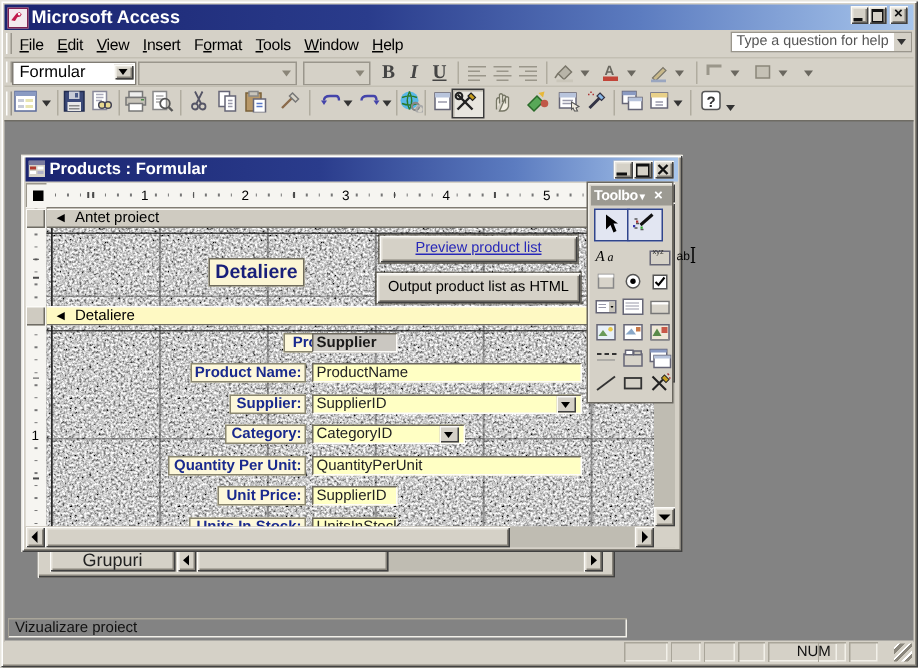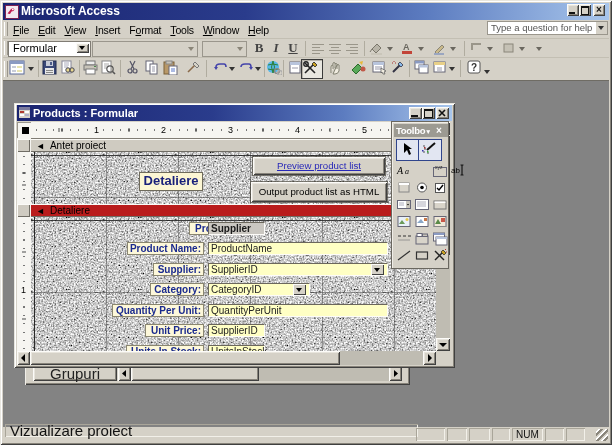--- a/index.html
+++ b/index.html
@@ -296,21 +296,21 @@
     <svg width="16" height="15">
       <rect x="2" y="1" width="12" height="12" rx="2" fill="#fff" stroke="#555"></rect>
       <text x="5" y="11" font-size="10" font-weight="bold" fill="#333" font-family="Liberation Sans">?</text>
     </svg>
   </div>
 <div style="position:absolute;left:484px;top:70px;border:3px solid transparent;border-top:4px solid #333;"></div>
 
 <div class="abs" style="left:3px;top:80px;width:606px;height:347px;background:#838383;border-top:1px solid #6f6c64;"></div>
 
 <div class="abs" style="left:25px;top:360px;width:385px;height:25px;background:#d5d1c7;box-shadow:inset 1px 1px 0 #f0eee8, inset -1px -1px 0 #404040, inset -2px -2px 0 #87837a;">
-<div class="abs btn" style="left:8px;top:6px;width:84px;height:15px;font-size:15px;line-height:15px;text-align:center;color:#222;">Grupuri</div>
+<div class="abs btn" style="left:8px;top:6px;width:84px;height:15px;font-size:12px;line-height:15px;text-align:center;color:#222;">Grupuri</div>
 <div class="abs" style="left:93px;top:6px;width:284px;height:15px;background:#bfbcb2;">
 <div class="abs btn" style="left:0;top:0;width:13px;height:15px;">
         <svg width="13" height="15">
           <path d="M8 4 L4 7.5 L8 11 Z" fill="#000"></path>
         </svg>
       </div>
 <div class="abs btn" style="left:13px;top:0;width:128px;height:15px;"></div>
 <div class="abs btn" style="left:271px;top:0;width:13px;height:15px;">
         <svg width="13" height="15">
           <path d="M5 4 L9 7.5 L5 11 Z" fill="#000"></path>
@@ -389,21 +389,21 @@
           <use href="#gtile" x="291" y="3"></use>
           <use href="#gtile" x="363" y="3"></use>
         </svg>
 <div class="abs" style="left:0;top:0;width:405px;height:52px;background:repeating-linear-gradient(to right,rgba(60,60,60,0.5) 0 1px,transparent 1px 72px);background-position:3px 0;"></div>
 <div class="abs" style="left:3px;top:0;width:1px;height:52px;background:rgba(25,25,25,0.85);"></div>
 <div class="abs" style="left:0;top:3px;width:405px;height:1px;background:rgba(25,25,25,0.8);"></div>
 <div class="abs" style="left:0;top:45px;width:405px;height:1px;background:rgba(60,60,60,0.45);"></div>
 </div>
 
     <div class="abs raised" style="left:0;top:82px;width:13px;height:13px;background:#cfcbc1;"></div>
-    <div class="abs" style="left:14px;top:82px;width:405px;height:13px;background:#b91c1c;box-shadow:inset 0 1px 0 #fcfbf8, inset 0 -1px 0 #6f6c64;font-size:10px;line-height:13px;color:#000;">
+    <div class="abs" style="left:14px;top:82px;width:405px;height:13px;background:#fef9c3;box-shadow:inset 0 1px 0 #fcfbf8, inset 0 -1px 0 #6f6c64;font-size:10px;line-height:13px;color:#000;">
       <span style="margin-left:5px;font-size:9px;">◄</span><span style="margin-left:5px;">Detaliere</span>
     </div>
 
     <div class="abs" style="left:14px;top:95px;width:405px;height:134px;background:#c6c6c6;">
 <svg width="405" height="134">
           <use href="#gtile" x="-69" y="-69"></use>
           <use href="#gtile" x="3" y="-69"></use>
           <use href="#gtile" x="75" y="-69"></use>
           <use href="#gtile" x="147" y="-69"></use>
           <use href="#gtile" x="219" y="-69"></use>
@@ -611,21 +611,21 @@
       <svg width="16" height="15">
         <path d="M3 12 L12 3" stroke="#222" stroke-width="1.4"></path>
         <path d="M11 2 L14 5 L12 7 L9 4 Z" fill="#c8a020" stroke="#222" stroke-width="0.7"></path>
         <path d="M3 3 L12 12" stroke="#222" stroke-width="1.4"></path>
         <path d="M13 1 l1 1 M14 4 l1 0" stroke="#a33"></path>
       </svg>
     </div>
   </div>
 
 <div class="abs" style="left:3px;top:427px;width:606px;height:15px;background:#d5d1c7;"></div>
-<div class="abs sunken" style="left:5px;top:424px;width:408px;height:13px;font-size:15px;line-height:13px;padding-left:5px;color:#111;">Vizualizare proiect</div>
+<div class="abs sunken" style="left:5px;top:412px;width:408px;height:13px;font-size:10px;line-height:13px;padding-left:5px;color:#111;">Vizualizare proiect</div>
 <div class="abs sunken" style="left:416px;top:428px;width:29px;height:13px;"></div>
 <div class="abs sunken" style="left:447px;top:428px;width:20px;height:13px;"></div>
 <div class="abs sunken" style="left:469px;top:428px;width:21px;height:13px;"></div>
 <div class="abs sunken" style="left:492px;top:428px;width:18px;height:13px;"></div>
-<div class="abs sunken" style="left:512px;top:428px;width:31px;height:13px;font-size:10px;line-height:13px;text-align:center;color:#111;">NUM</div>
+<div class="abs sunken" style="left:512px;top:428px;width:31px;height:13px;font-size:10px;line-height:13px;text-align:center;color:#111;padding-left:15px;">NUM</div>
 <div class="abs sunken" style="left:545px;top:428px;width:19px;height:13px;"></div>
 <div class="abs sunken" style="left:566px;top:428px;width:19px;height:13px;"></div>
 <div class="abs" style="left:596px;top:429px;width:12px;height:12px;background:repeating-linear-gradient(135deg,#d5d1c7 0 2px,#fff 2px 3px,#8a867c 3px 5px);"></div>
 
 </body></html>

